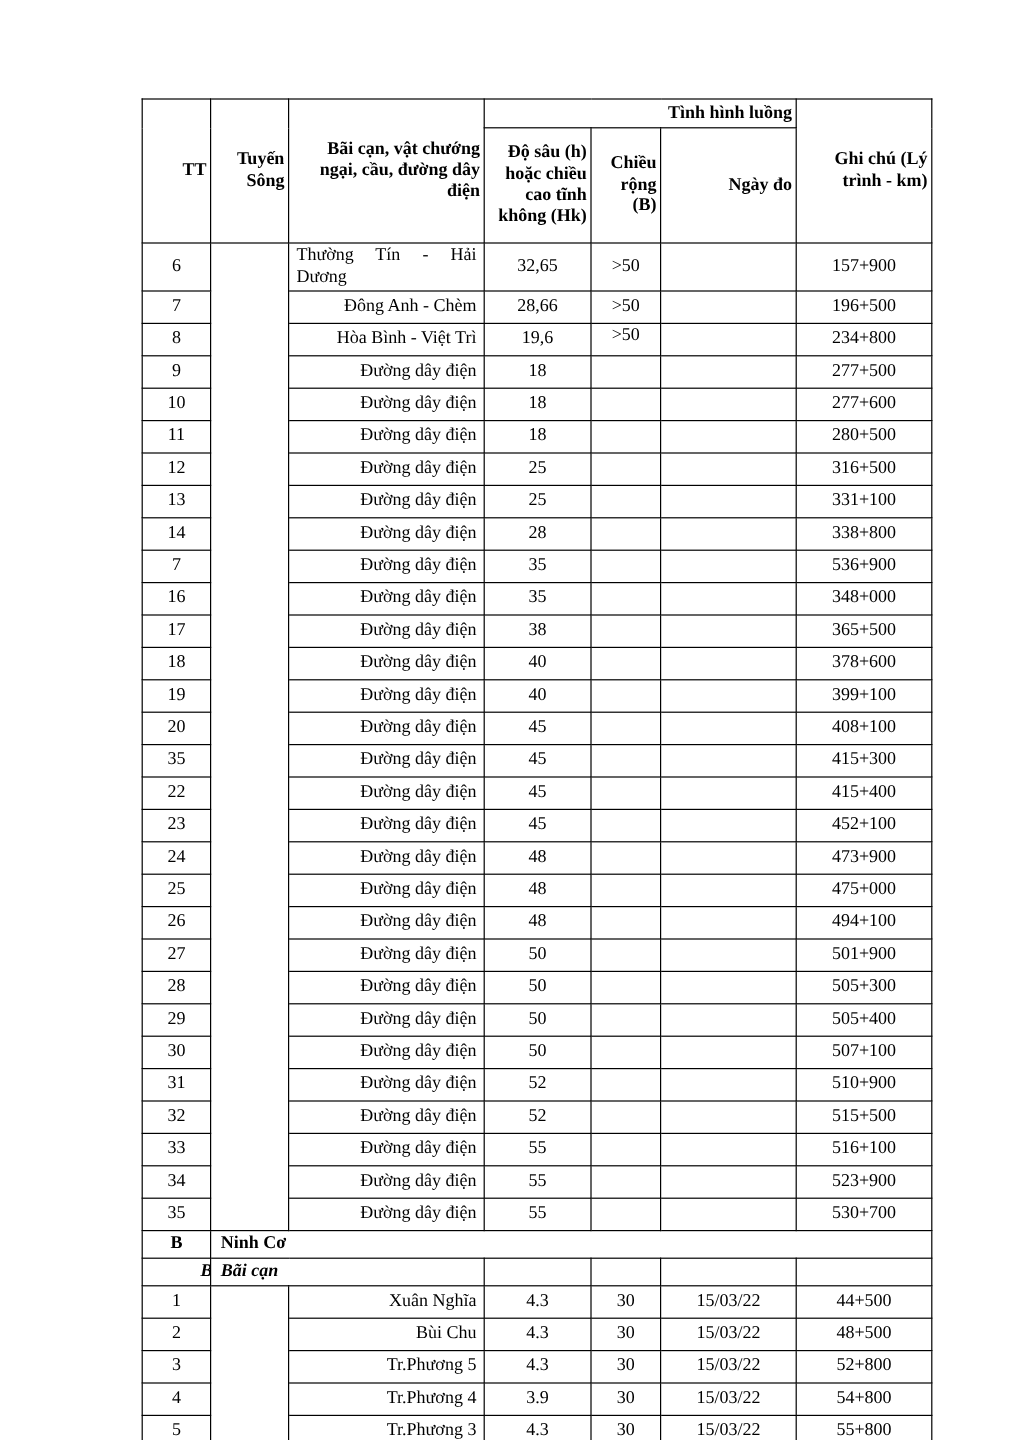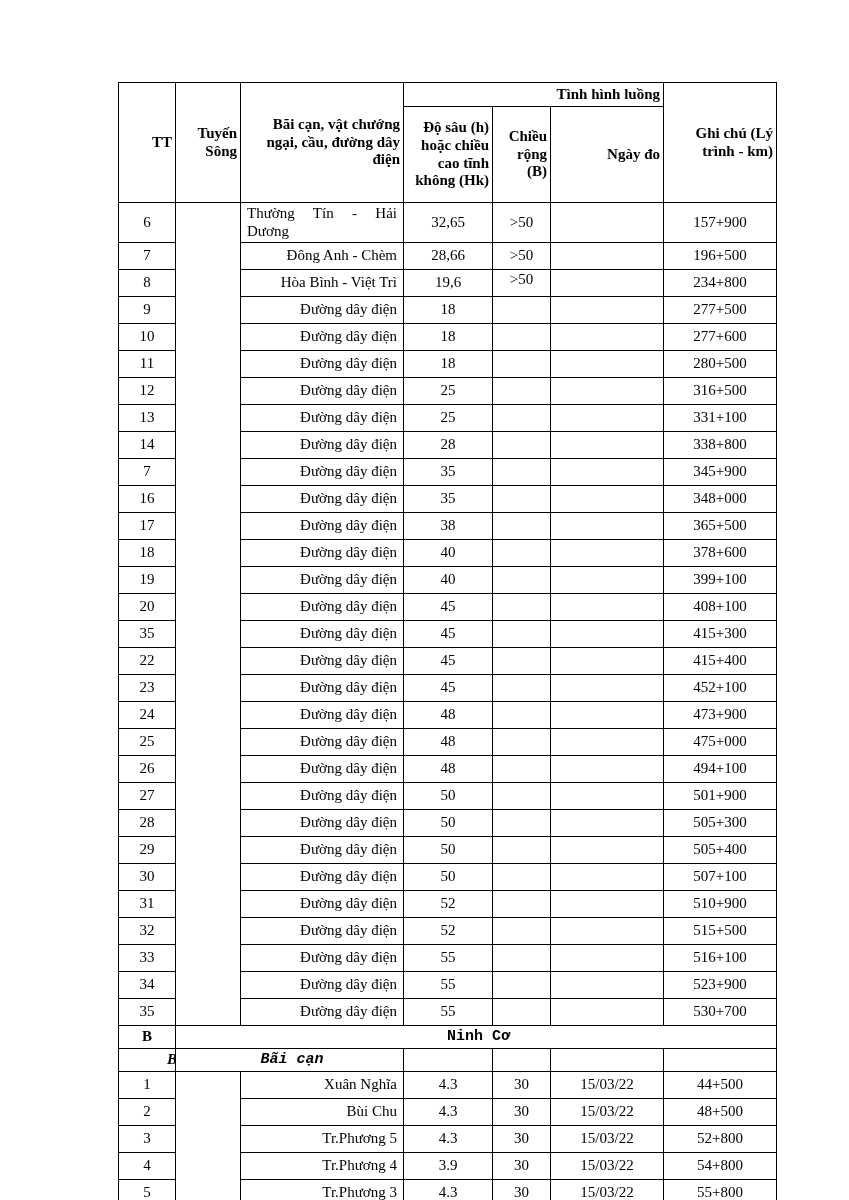--- a/index.html
+++ b/index.html
@@ -23,21 +23,21 @@
     padding:1px 3px;
   }
   thead tr.h1 th.group { height:21px; }
   thead tr.h2 th { height:93px; }
   tbody td { height:22px; text-align:center; vertical-align:middle; padding:0 3px; }
   td.obstacle { text-align:right; padding:2px 6px; }
   td.justify { text-align:justify; }
   td.vtop { vertical-align:top; padding-top:1px; }
   td.b { font-weight:bold; }
   td.i { font-style:italic;padding-left:48px; }
-  td.label { text-align:center; padding-left:8px;font-family:Liberation Mono, monospace; }
+  td.label { text-align:left; padding-left:8px; }
 
   .footer {
     position:absolute; left:118px; top:1153px; width:658px; height:20px;
     display:flex; align-items:center;
     font-size:16px; font-weight:bold; color:#000000;
   }
   .fline { height:1px; }
   .fline.left  { width:283px; margin-right:22px; }
   .fline.right { width:255px; margin-left:28px; }
 </style>
@@ -143,21 +143,21 @@
           <td></td>
           <td></td>
           <td>338+800</td>
         </tr>
         <tr>
           <td>7</td>
           <td class="obstacle">Đường dây điện</td>
           <td>35</td>
           <td></td>
           <td></td>
-          <td>345+900</td>
+          <td>536+900</td>
         </tr>
         <tr>
           <td>16</td>
           <td class="obstacle">Đường dây điện</td>
           <td>35</td>
           <td></td>
           <td></td>
           <td>348+000</td>
         </tr>
         <tr>

